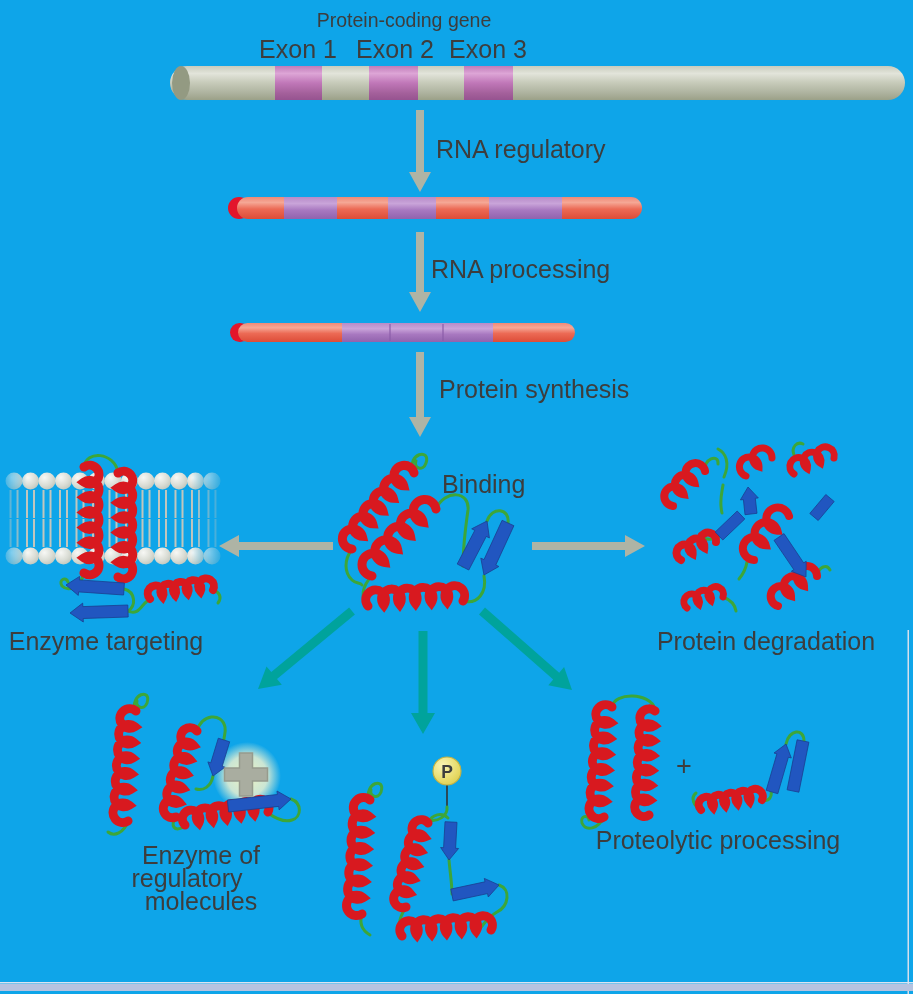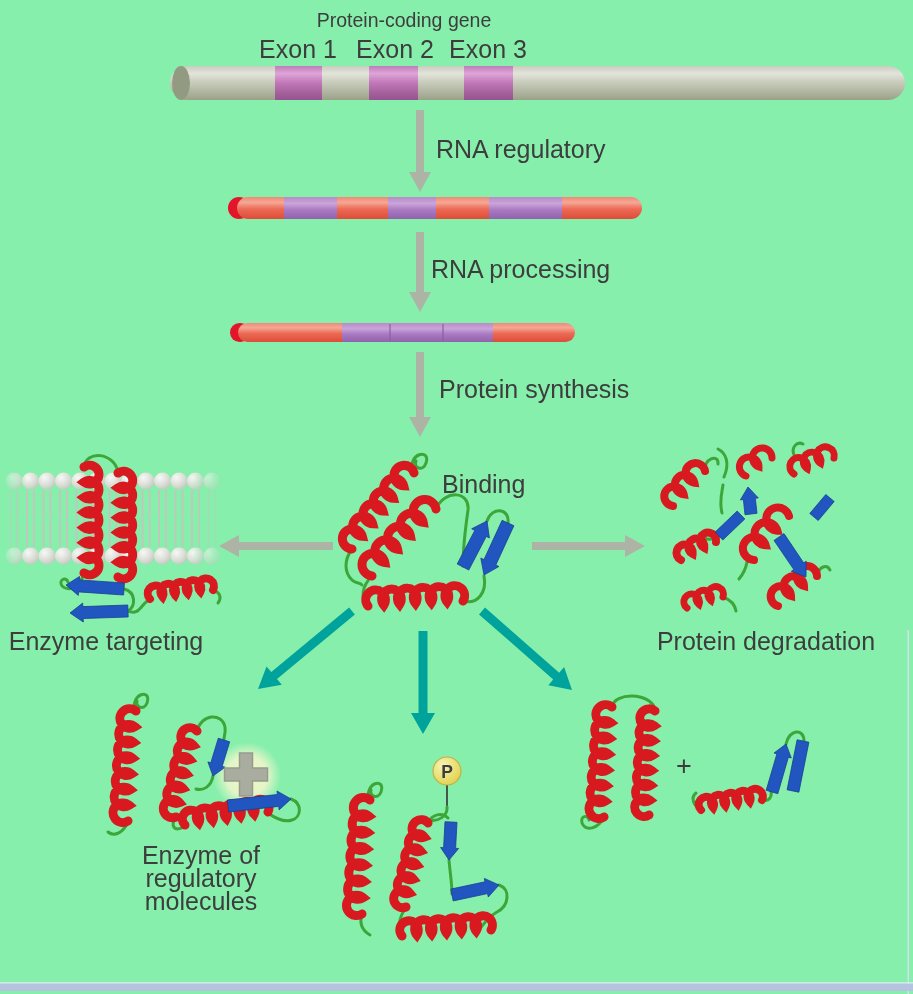--- a/index.html
+++ b/index.html
@@ -1,16 +1,16 @@
 <!DOCTYPE html>
 <html style="--label: #3d3d3d; --arrow_gray: #aeb4a5; --arrow_teal: #00a39c; --helix_red: #d8191f; --strand_blue: #2156c0; --loop_green: #3da639; --gene_gray: #c6cabb; --exon_purple: #c77fc0; --rna_salmon: #ec6553; --rna_intron_purple: #aa7cc0; --rna_cap_red: #e3152b; --membrane_gray: #d4d7d0; --phosphate_yellow: #e6d963; --regulator_gray: #a9ada0; --frame_blue: #b5c3e0;"><head>
 <meta charset="utf-8">
 <style>
   html,body{margin:0;padding:0;background:#ffffff;}
-  #stage{position:relative;width:913px;height:994px;background:#86efac;overflow:hidden;
+  #stage{position:relative;width:913px;height:994px;background:#0ea5e9;overflow:hidden;
          font-family:"Liberation Sans", sans-serif;}
   #art{position:absolute;left:0;top:0;}
   .lbl{position:absolute;color:var(--label);font-size:25px;line-height:21px;white-space:nowrap;}
   .ctr{transform:translateX(-50%);}
   .helix{fill:none;stroke:var(--helix_red);}
   .loop{fill:none;stroke:var(--loop_green);stroke-width:3;stroke-linecap:round;}
   .strand{fill:var(--strand_blue);stroke:#1a3f8f;stroke-width:0.8;}
   .garrow{fill:var(--arrow_gray);}
   .tarrow{fill:var(--arrow_teal);}
   .tail{stroke:#c2c6bd;stroke-width:2;}
@@ -296,18 +296,19 @@
 <div class="lbl ctr" style="left:298px;top:39px">Exon 1</div>
 <div class="lbl ctr" style="left:395px;top:39px">Exon 2</div>
 <div class="lbl ctr" style="left:488px;top:39px">Exon 3</div>
 <div class="lbl" style="left:436px;top:139px">RNA regulatory</div>
 <div class="lbl" style="left:431px;top:259px">RNA processing</div>
 <div class="lbl" style="left:439px;top:379px">Protein synthesis</div>
 <div class="lbl" style="left:442px;top:474px">Binding</div>
 <div class="lbl ctr" style="left:106px;top:631px">Enzyme targeting</div>
 <div class="lbl ctr" style="left:766px;top:631px">Protein degradation</div>
 <div class="lbl ctr" style="left:201px;top:845px">Enzyme of</div>
-<div class="lbl ctr" style="left:201px;top:868px">regulatory</div>
+<div class="lbl ctr" style="left:187px;top:868px">regulatory</div>
 <div class="lbl ctr" style="left:201px;top:891px">molecules</div>
+<div class="lbl ctr" style="left:718px;top:830px">Proteolytic processing</div>
 <div class="lbl ctr" style="left:684px;top:756px;font-size:27px;font-weight:300">+</div>
 <div class="lbl ctr" style="left:447px;top:762px;font-size:17.5px;font-weight:600">P</div>
 
 </div>
 
 </body></html>

